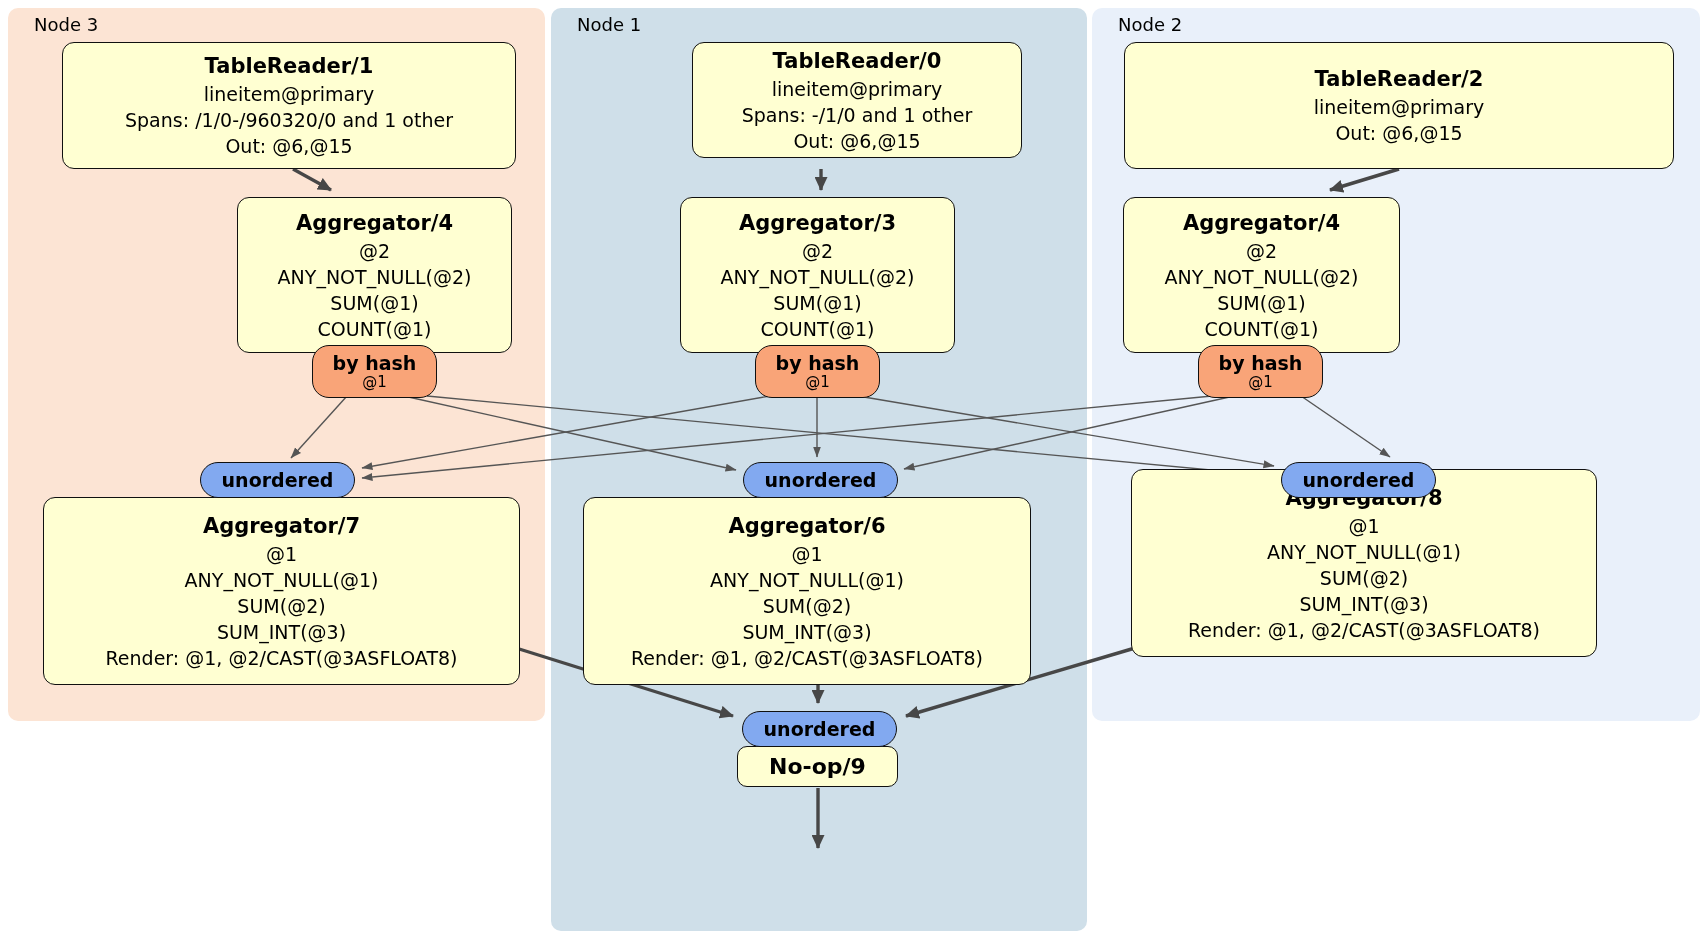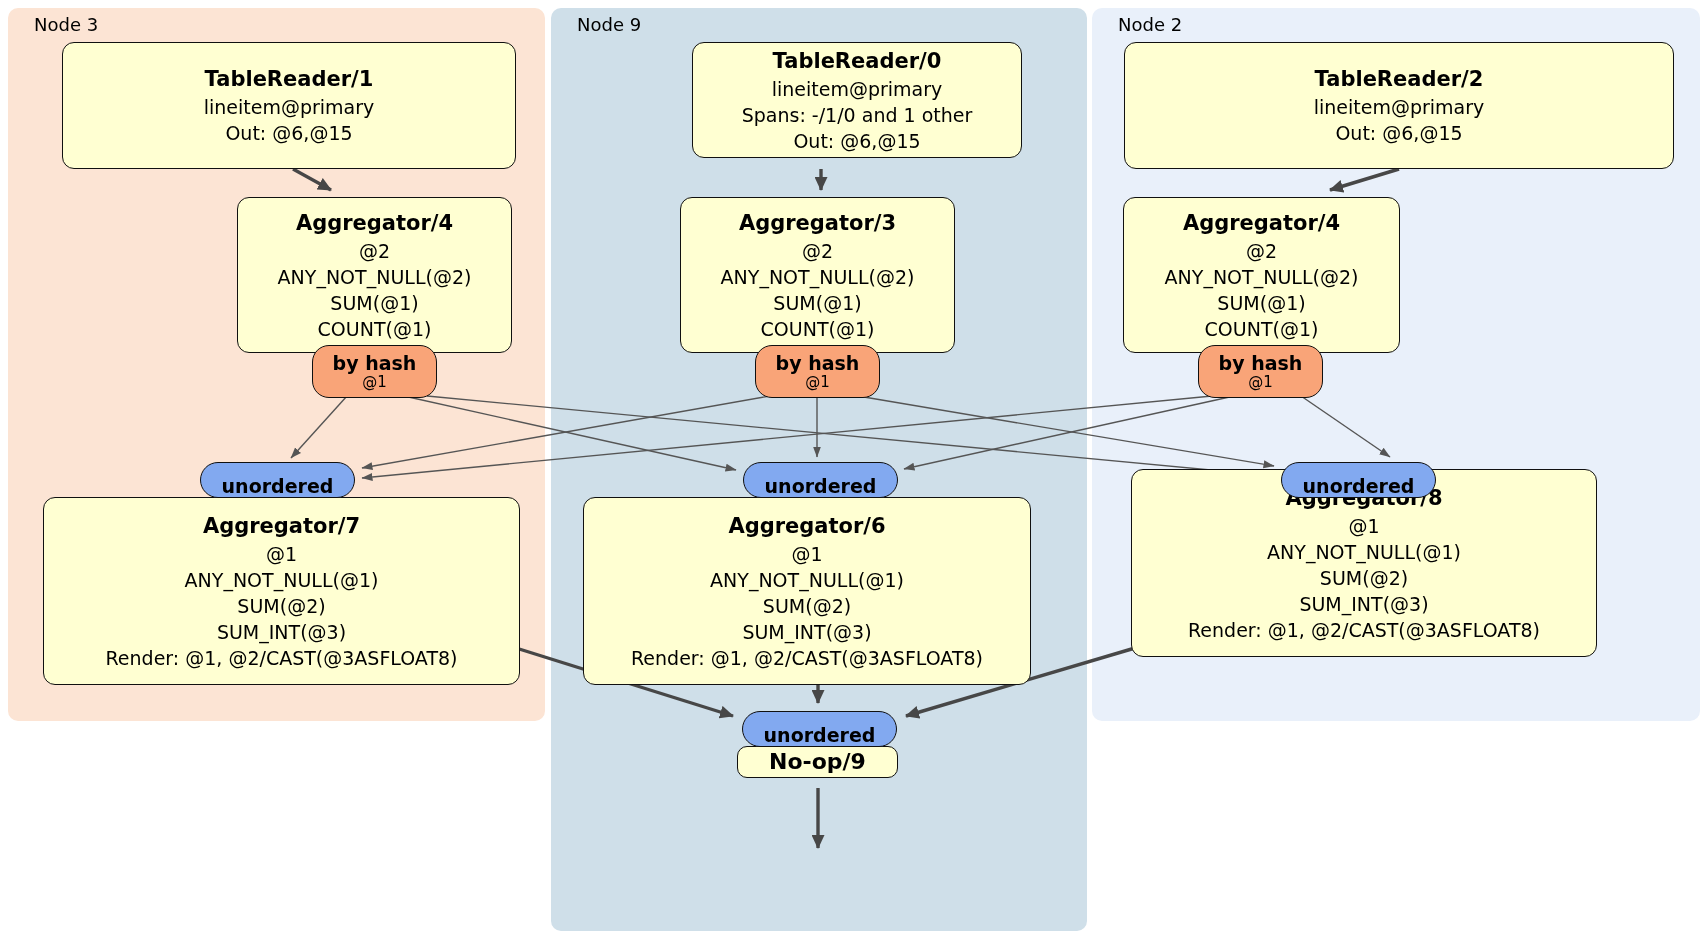--- a/index.html
+++ b/index.html
@@ -38,34 +38,34 @@
     box-sizing:border-box;
     text-align:center;
   }
   .router-label{font-weight:bold;font-size:19px;line-height:22px;}
   .router-detail{font-size:15px;line-height:17px;}
 
   
   .sync{
     position:absolute;z-index:3;background:var(--sync-bg,#82a9f0);
     border:1.7px solid #101010;border-radius:18px;
-    display:flex;justify-content:center;align-items:flex-end;box-sizing:border-box;
+    display:flex;justify-content:center;align-items:center;box-sizing:border-box;
   }
   .sync-label{font-weight:bold;font-size:19px;}
 </style>
 </head>
 <body>
 
 <div class="stage">
 
   <div class="region" id="region-node3">
     <div class="region-label">Node 3</div>
   </div>
   <div class="region" id="region-node1">
-    <div class="region-label">Node 9</div>
+    <div class="region-label">Node 1</div>
   </div>
   <div class="region" id="region-node2">
     <div class="region-label">Node 2</div>
   </div>
 
   <svg class="edges" width="1708" height="940" viewBox="0 0 1708 940">
     <defs>
       <marker id="mt" markerUnits="userSpaceOnUse" markerWidth="15" markerHeight="13" refX="13" refY="6.5" orient="auto">
         <path d="M0,0 L14,6.5 L0,13 z" fill="#474747"></path>
       </marker>
@@ -93,20 +93,21 @@
       <line x1="1234" y1="396" x2="904" y2="469" marker-end="url(#mn)"></line>
       <line x1="427" y1="396" x2="1274" y2="476" marker-end="url(#mn)"></line>
       <line x1="858" y1="396" x2="1274" y2="466" marker-end="url(#mn)"></line>
       <line x1="1301" y1="396" x2="1390" y2="457" marker-end="url(#mn)"></line>
     </g>
   </svg>
 
   <div class="pbox" style="left:62px;top:42px;width:454px;height:127px">
     <div class="pbox-title">TableReader/1</div>
     <div class="pbox-line">lineitem@primary</div>
+    <div class="pbox-line">Spans: /1/0-/960320/0 and 1 other</div>
     <div class="pbox-line">Out: @6,@15</div>
   </div>
   <div class="pbox" style="left:692px;top:42px;width:330px;height:116px">
     <div class="pbox-title">TableReader/0</div>
     <div class="pbox-line">lineitem@primary</div>
     <div class="pbox-line">Spans: -/1/0 and 1 other</div>
     <div class="pbox-line">Out: @6,@15</div>
   </div>
   <div class="pbox" style="left:1124px;top:42px;width:550px;height:127px">
     <div class="pbox-title">TableReader/2</div>
@@ -180,17 +181,17 @@
     <div class="pbox-line">@1</div>
     <div class="pbox-line">ANY_NOT_NULL(@1)</div>
     <div class="pbox-line">SUM(@2)</div>
     <div class="pbox-line">SUM_INT(@3)</div>
     <div class="pbox-line">Render: @1, @2/CAST(@3ASFLOAT8)</div>
   </div>
 
   <div class="sync" style="left:742px;top:711px;width:155px;height:36px">
     <div class="sync-label">unordered</div>
   </div>
-  <div class="pbox" style="left:737px;top:746px;width:161px;height:32px;border-radius:10px">
+  <div class="pbox" style="left:737px;top:746px;width:161px;height:41px;border-radius:10px">
     <div class="pbox-title-big">No-op/9</div>
   </div>
 
 </div>
 
 </body></html>

